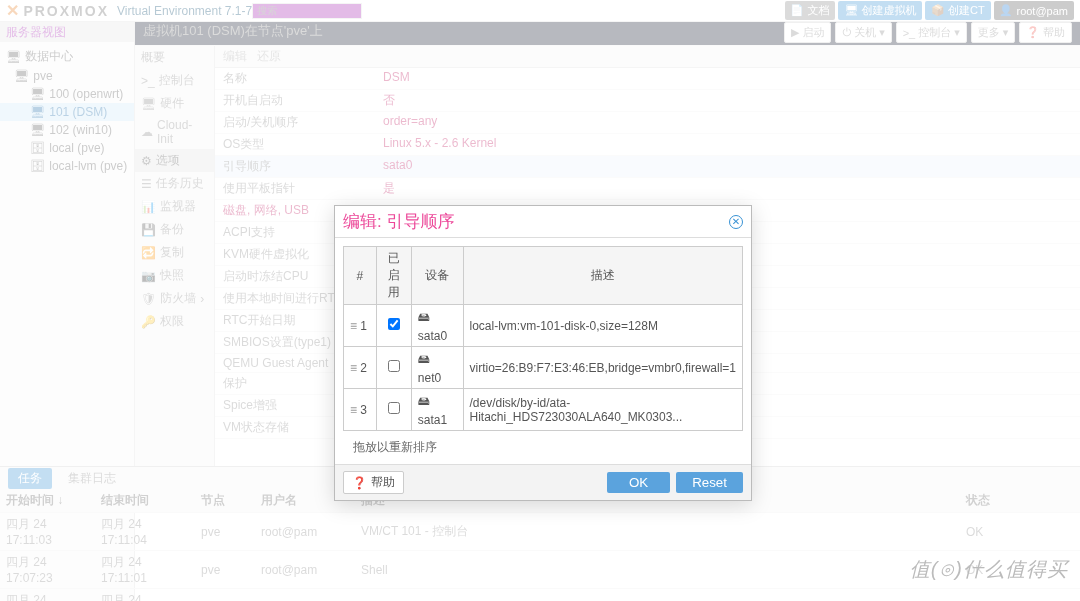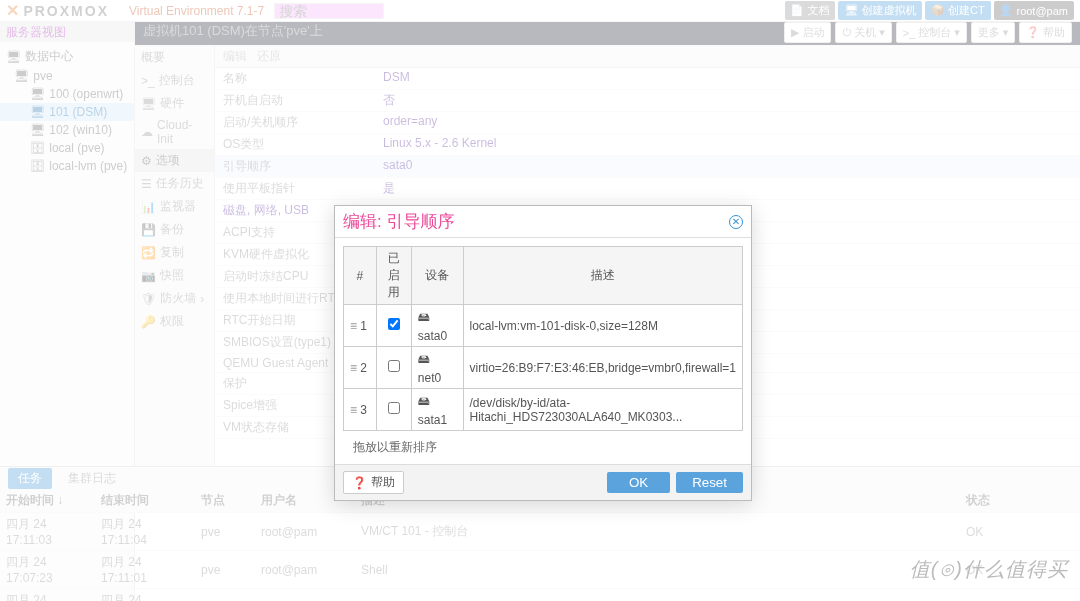--- a/index.html
+++ b/index.html
@@ -6,22 +6,22 @@
 body { font-family: Arial, sans-serif; font-size: 12px; color: #555; background: #fff; width: 1080px; height: 601px; position: relative; overflow: hidden; }
 
 
 .dim-overlay { position: absolute; inset: 0; background: rgba(255,255,255,0.7); z-index: 50; }
 
 
 .topbar { position: absolute; top:0; left:0; right:0; height: 22px; background: #fff; border-bottom: 1px solid #ddd; display: flex; align-items: center; padding: 0 6px; z-index: 1; }
 .logo-x { color: #e67e22; font-weight: bold; font-size: 16px; margin-right: 4px; }
 .logo-text { color: #888; font-size: 14px; letter-spacing: 2px; }
 .logo-text b { color: #666; }
-.ve { color: #c2410c; margin-left: 20px; font-size: 12px; }
-.search-top { margin-left: 10px; width: 110px; height: 16px; background: #f0abfc; border: 1px solid #ddd; padding: 0 4px; font-size: 14px; }
+.ve { color: #0c4a6e; margin-left: 8px; font-size: 12px; }
+.search-top { width: 110px; height: 16px; background: #a21caf; border: 1px solid #ddd; padding: 0 4px; font-size: 10px; }
 .topbar-right { margin-left: auto; display: flex; gap: 3px; }
 .top-btn { display: flex; align-items: center; padding: 2px 6px; font-size: 11px; color: #fff; background: #3892d4; border-radius: 2px; gap: 3px; }
 .top-btn.gray { background: #888; }
 .top-btn.dark { background: #555; }
 
 
 .left-pane { position: absolute; top: 22px; left: 0; width: 135px; bottom: 0; background: #f9f9f9; border-right: 1px solid #ddd; z-index: 1; }
 .left-header { background: #e5e5e5; color: #a21caf; padding: 3px 6px; height: 20px; display: flex; align-items: center; }
 .tree { padding: 4px 0; }
 .tree-item { display: flex; align-items: center; padding: 2px 6px; gap: 4px; cursor: pointer; }
@@ -36,21 +36,21 @@
 .tool-btn { display:flex; align-items:center; gap:3px; background:#fff; border:1px solid #ccc; border-radius:2px; padding: 2px 6px; color:#888; font-size:11px; }
 .content-row { display: flex; height: calc(100% - 24px); }
 .sub-nav { width: 80px; background:#f5f5f5; border-right:1px solid #ddd; }
 .sub-nav-item { display:flex; align-items:center; gap:4px; padding:3px 6px; color:#888; }
 .sub-nav-item.active { background:#e0e0e0; color:#555; }
 .options-area { flex:1; }
 .opt-toolbar { height:22px; background:#f5f5f5; border-bottom:1px solid #ddd; display:flex; align-items:center; gap:10px; padding:0 8px; color:#aaa; }
 .opt-row { display:flex; border-bottom:1px solid #f0f0f0; padding: 2px 8px; }
 .opt-row.hl { background:#e9f2fb; }
 .opt-label { width: 160px; color:#888; }
-.opt-val { color:#4c1d95; }
+.opt-val { color:#be185d; }
 
 
 .bottom-pane { position:absolute; left:0; right:0; bottom:0; height:135px; border-top:1px solid #ccc; z-index:1; }
 .bottom-tabs { height:22px; background:#f5f5f5; display:flex; align-items:center; gap:6px; padding:0 8px; }
 .btab { padding:2px 10px; color:#888; }
 .btab.active { background:#3892d4; color:#fff; border-radius:2px; }
 .task-table { width:100%; border-collapse:collapse; font-size:12px; }
 .task-table th, .task-table td { text-align:left; padding:3px 6px; border-bottom:1px solid #eee; color:#888; }
 .task-table th { background:#f5f5f5; font-weight:bold; color:#666; }
 

